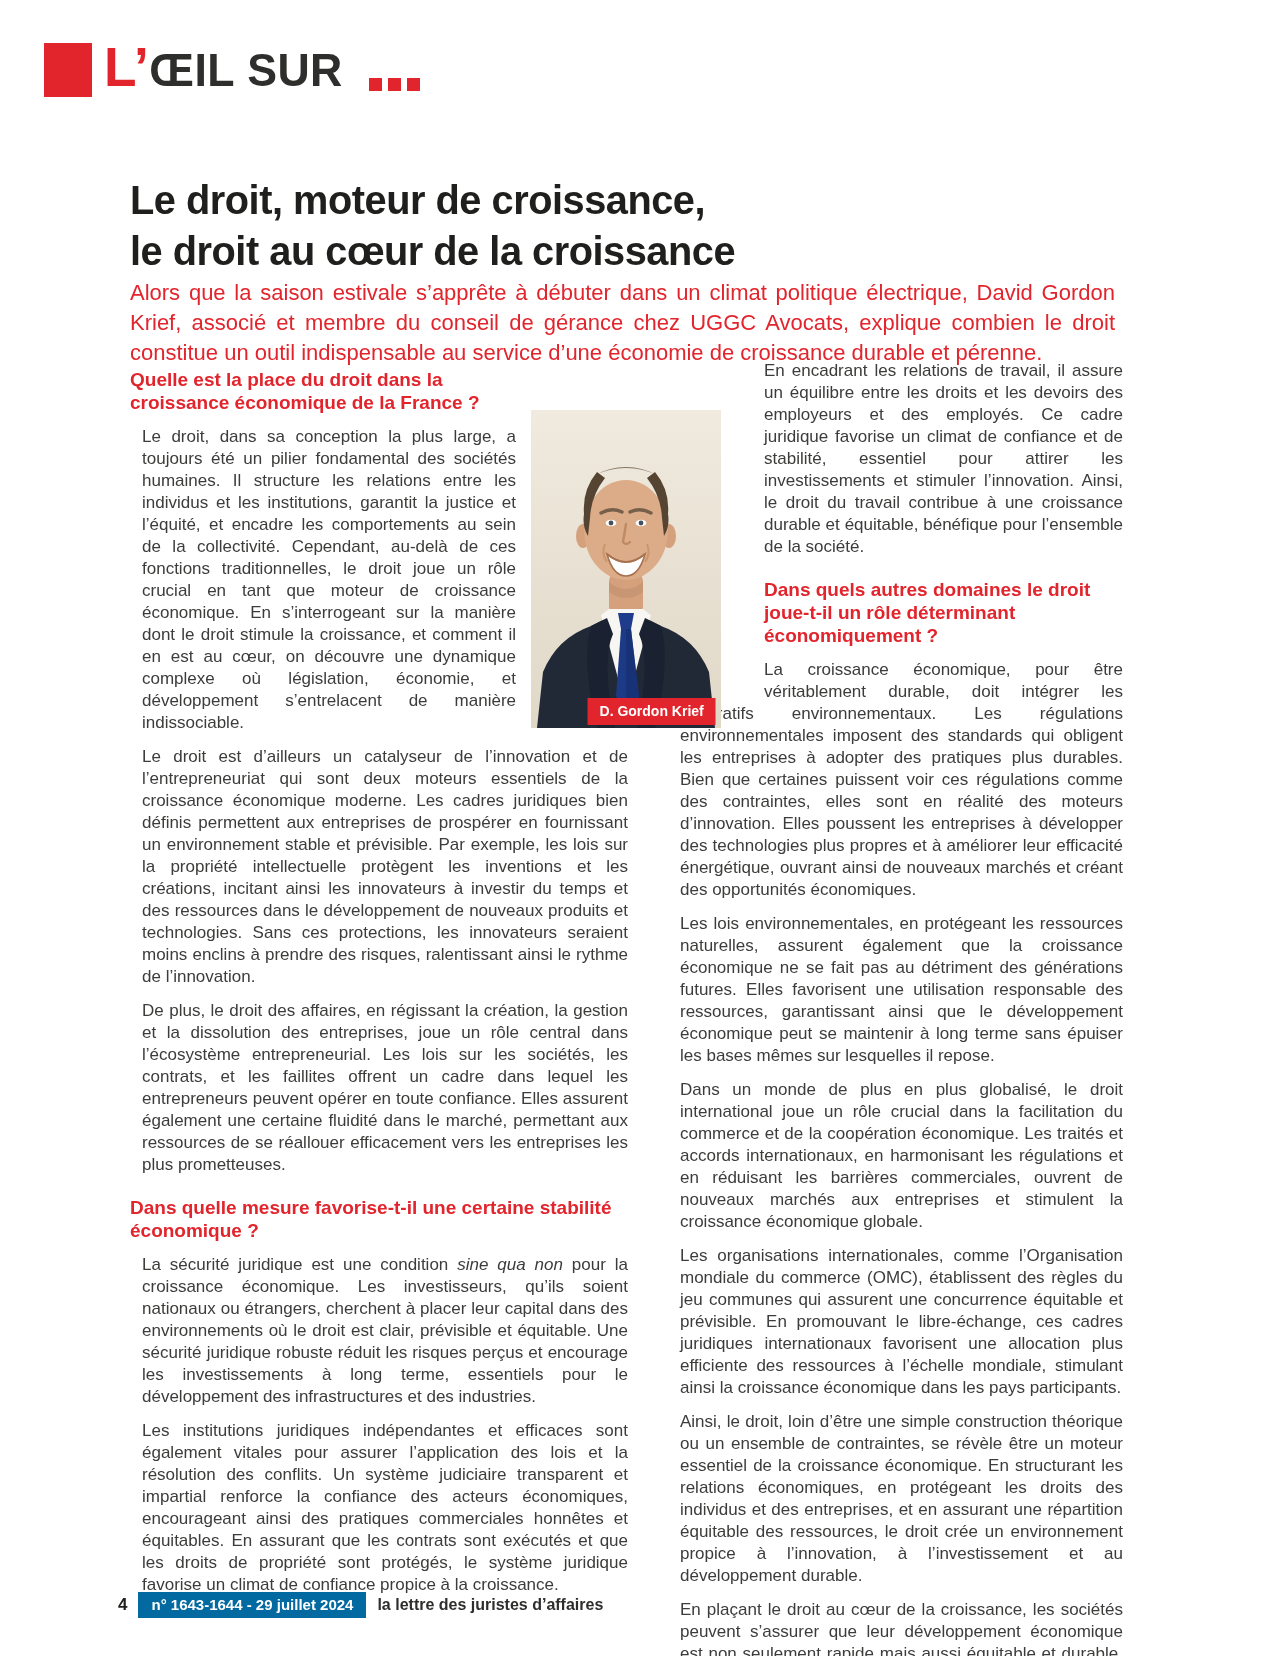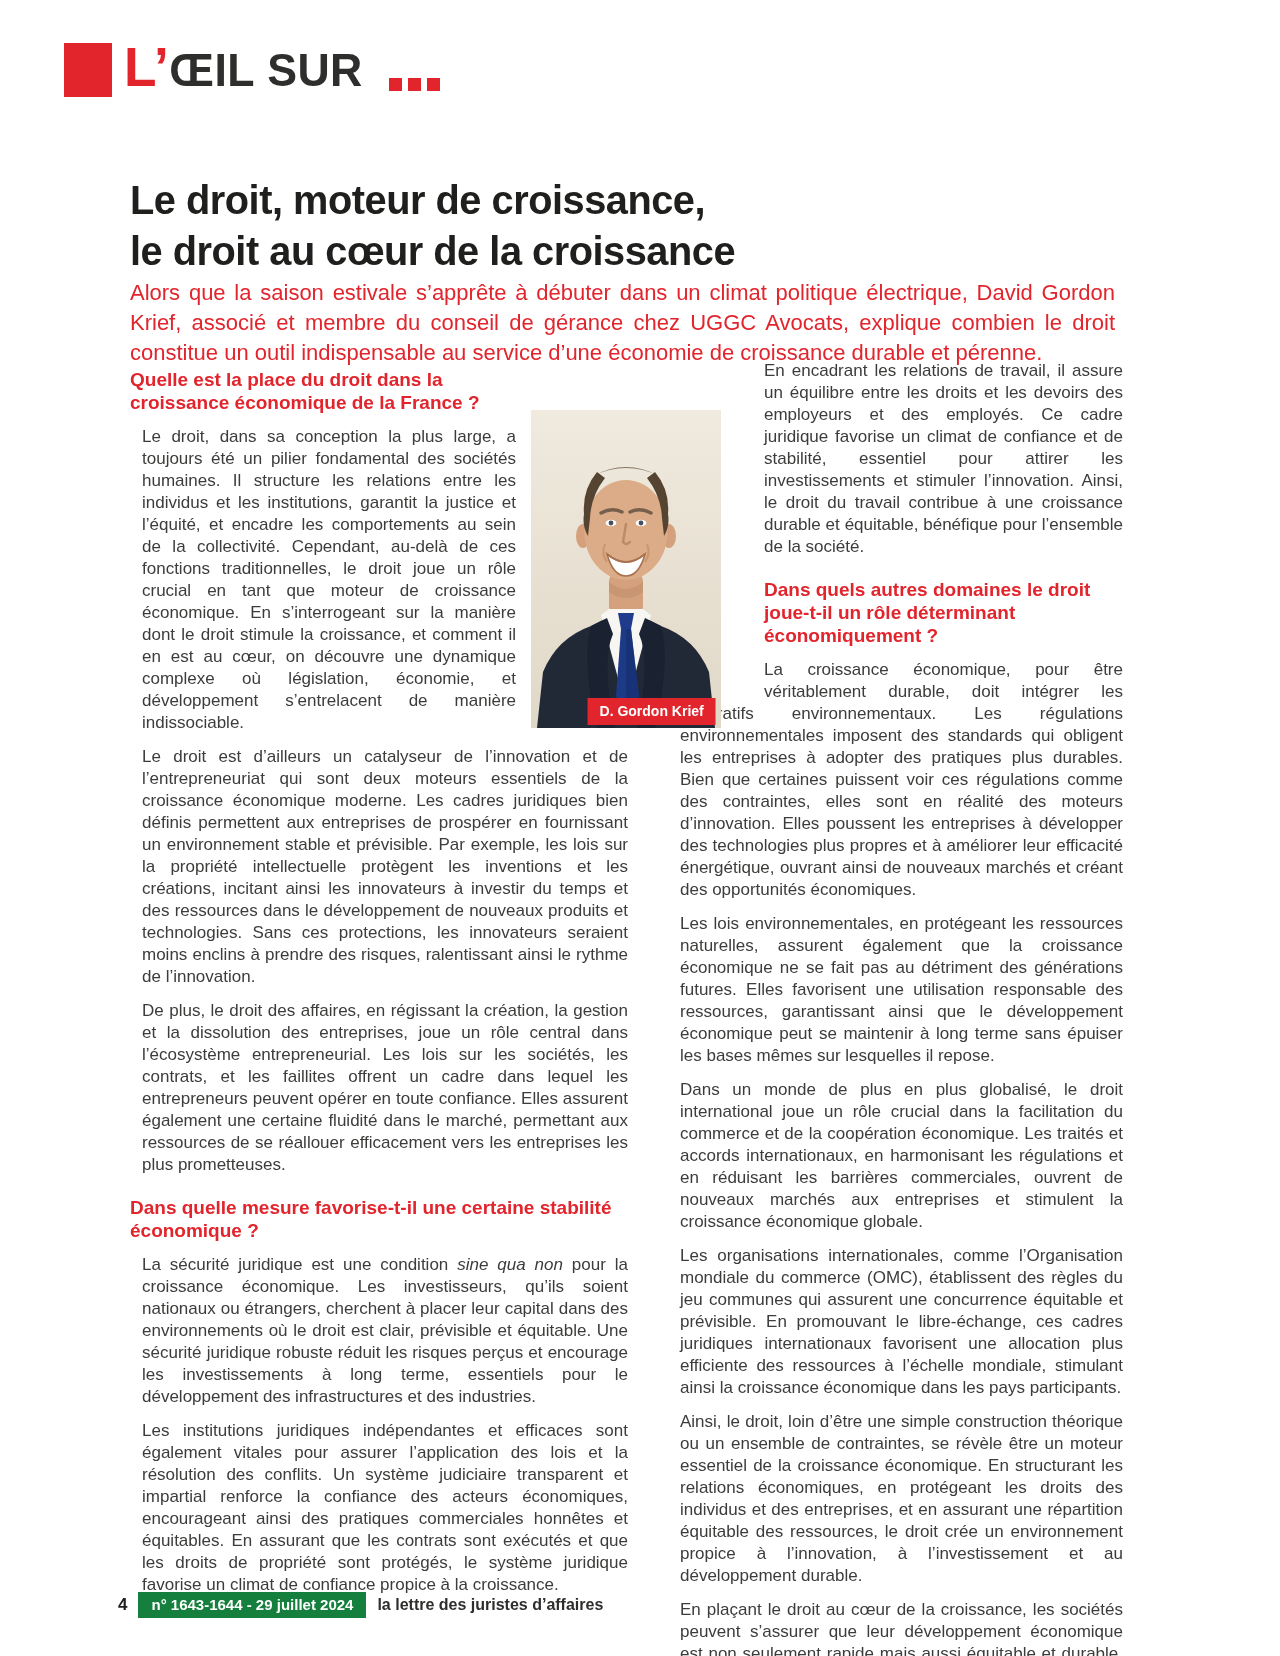--- a/index.html
+++ b/index.html
@@ -2,21 +2,21 @@
 <html lang="fr"><head>
 <meta charset="utf-8">
 <style>
   html,body{margin:0;padding:0;background:#ffffff;}
   .page{
     position:relative; width:1280px; height:1656px; background:#ffffff;
     font-family:"Liberation Sans","DejaVu Sans",sans-serif; overflow:hidden;
     color:#3c3c3b;
   }
   
-  .masthead{position:absolute; left:64px; top:40px; display:flex; align-items:flex-end;}
+  .masthead{position:absolute; left:44px; top:40px; display:flex; align-items:flex-end;}
   .masthead .big-square{width:48px; height:54px; background:#e2242c; margin-right:12px;}
   .masthead .brand{font-weight:bold; font-size:47px; line-height:54px; letter-spacing:.5px; transform:scaleX(.95); transform-origin:left bottom; white-space:nowrap;}
   .masthead .brand .prefix{color:#e2242c; font-size:56px;}
   .masthead .brand .rest{color:#2e2e2d;}
   .masthead .dots{display:flex; gap:6px; margin-left:14px; margin-bottom:6px;}
   .masthead .dots i{width:13px; height:13px; background:#e2242c; display:block;}
   
   .headline{position:absolute; left:130px; top:148px; width:1010px;
     font-weight:bold; color:#1f1f1d; font-size:41px; line-height:51px;
     transform:scaleX(.97); transform-origin:left top; letter-spacing:-.5px;}
@@ -35,21 +35,21 @@
   .subhead.first{margin-top:20px;}
   
   .photo{position:absolute; left:401px; top:18px; width:190px; height:318px;margin-top:44px;}
   .photo svg{display:block;}
   .photo-caption{position:absolute; left:50%; bottom:3px; transform:translateX(-30%);
     background:#e2242c; color:#ffffff; font-weight:bold; font-size:14px; line-height:14px;
     padding:6px 12px 7px 12px; white-space:nowrap;}
   
   .footer{position:absolute; left:118px; top:1592px; display:flex; align-items:center; gap:11px;}
   .footer .pagenum{font-weight:bold; font-size:17px; color:#1f1f1d;}
-  .footer .issue-badge{background:#15803d; color:#ffffff; font-weight:bold; font-size:15px; padding:4px 13px 5px 13px;}
+  .footer .issue-badge{background:#0369a1; color:#ffffff; font-weight:bold; font-size:15px; padding:4px 13px 5px 13px;}
   .footer .publication{color:#2e2e2d; font-weight:600; font-size:16px;}
 </style>
 </head>
 <body>
 
 <div class="page">
 
   <div class="masthead">
     <div class="big-square"></div>
     <div class="brand">

